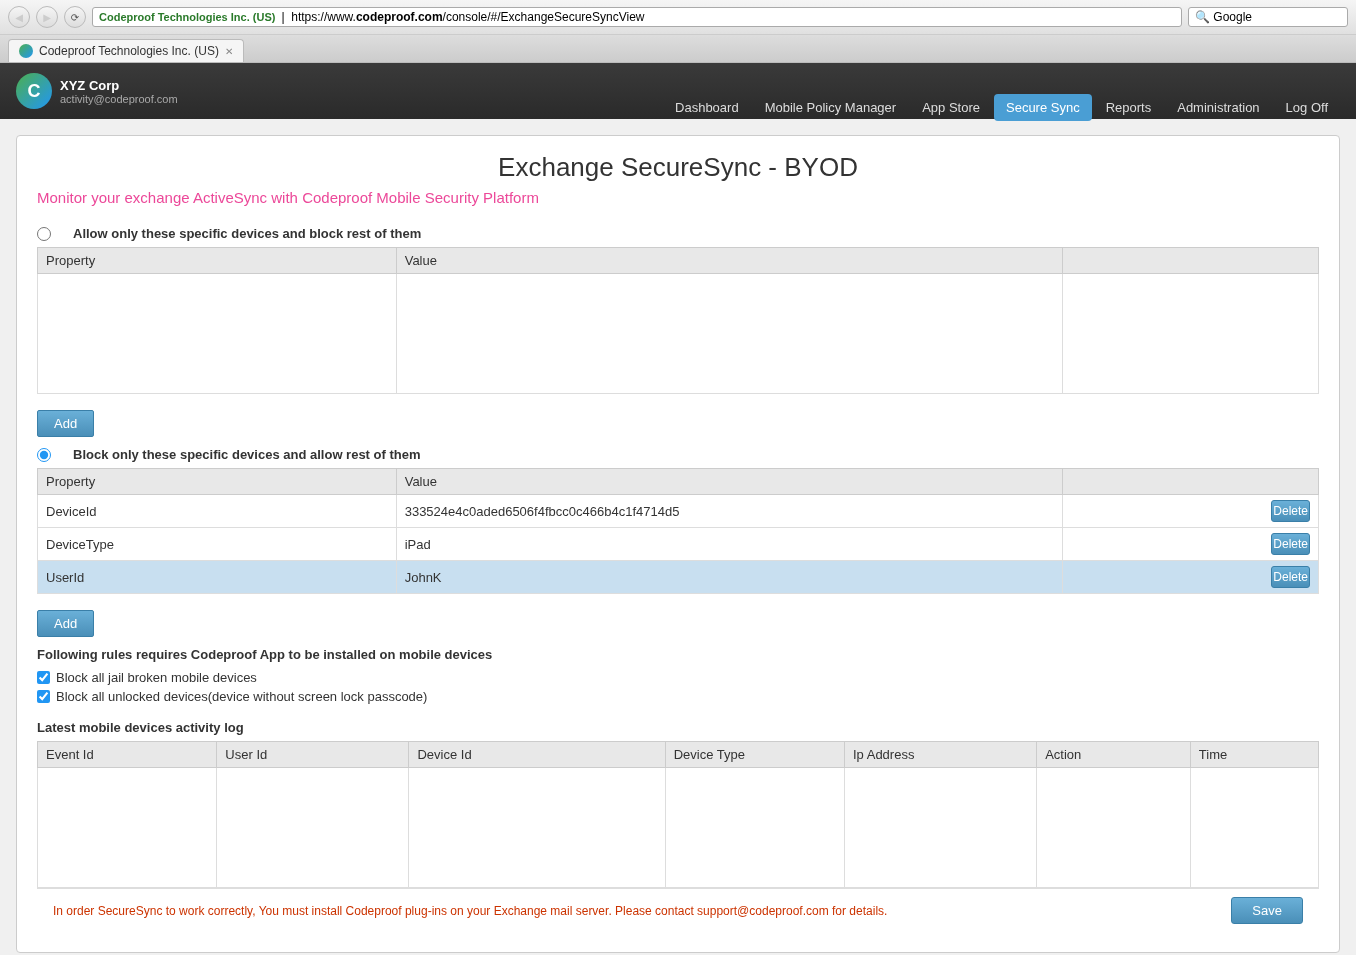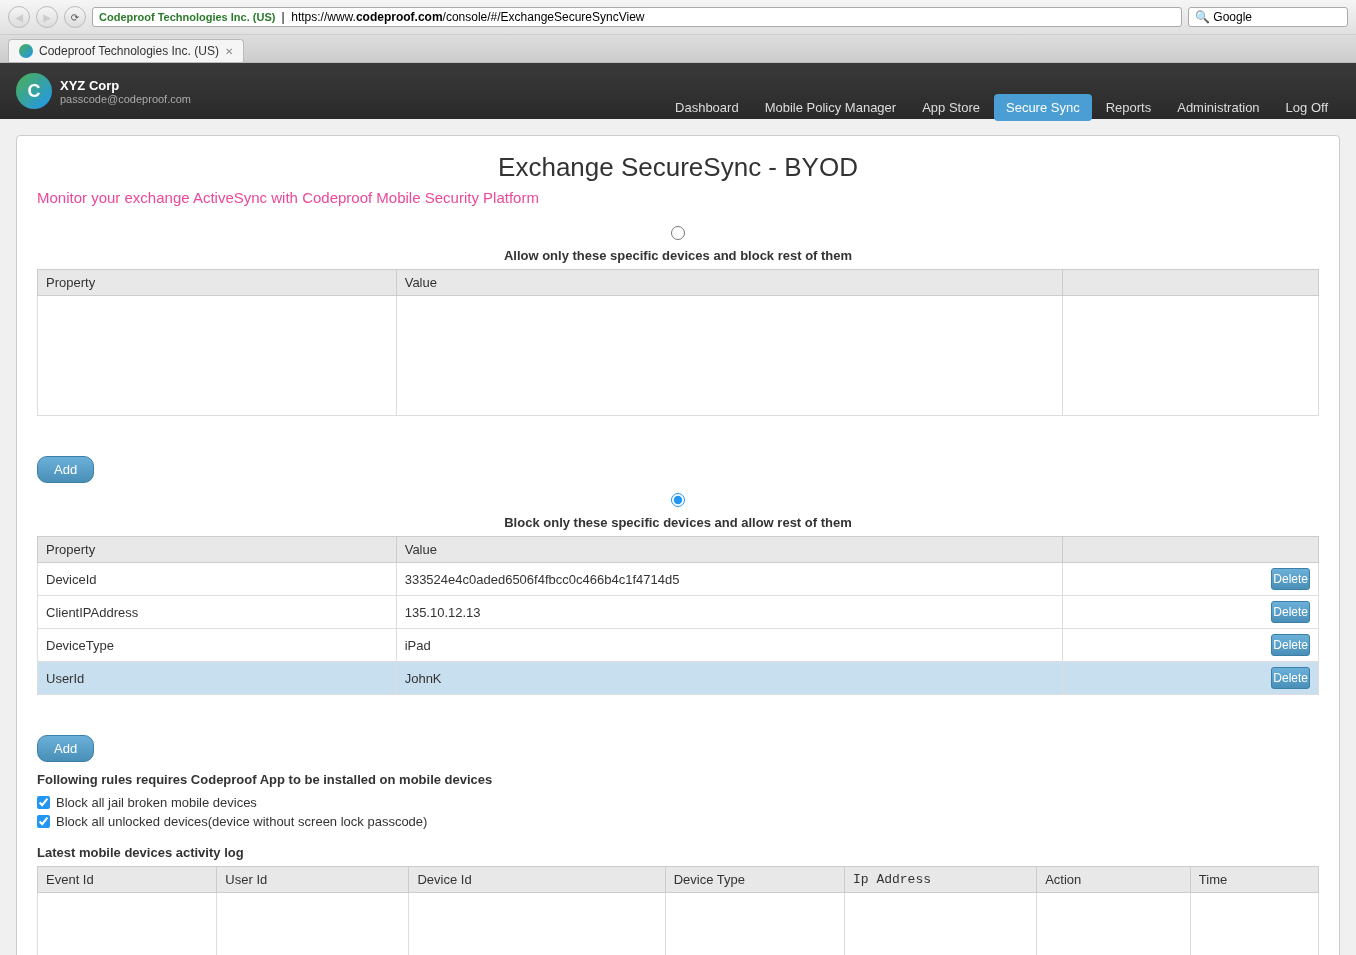--- a/index.html
+++ b/index.html
@@ -155,23 +155,22 @@
       font-size: 15px;
       color: #ec4899;
       margin-bottom: 20px;
     }
 
     
     .section { margin-bottom: 16px; }
     .section-header {
       display: flex;
       align-items: center;
-      gap: 8px;
+      gap: 22px;
       margin-bottom: 6px;
-      flex-direction: column;
     }
     .section-header label {
       font-weight: bold;
       font-size: 13px;
       color: #333;
     }
     .radio-input {
       width: 14px; height: 14px;
       accent-color: #2196f3;
     }
@@ -209,25 +208,25 @@
       padding: 3px 1px;
       cursor: pointer;
       font-size: 12px;
     }
 
     
     .btn-add {
       background: linear-gradient(to bottom, #6ab0d8, #4a8fb8);
       color: white;
       border: 1px solid #3a7fa8;
-      border-radius: 10px;
+      border-radius: 2px;
       padding: 5px 16px;
       cursor: pointer;
       font-size: 13px;
-      margin-top: 24px;
+      margin-top: 0;
       margin-bottom: 10px;
     }
 
     
     .rules-section { margin-bottom: 16px; }
     .rules-title { font-weight: bold; font-size: 13px; color: #333; margin-bottom: 8px; }
     .checkbox-row {
       display: flex;
       align-items: center;
       gap: 6px;
@@ -288,21 +287,21 @@
     
     .col-property { width: 28%; }
     .col-value { width: 52%; }
     .col-action { width: 20%; text-align: right; }
 
     
     .log-col-event { width: 14%; }
     .log-col-user { width: 15%; }
     .log-col-device { width: 20%; }
     .log-col-type { width: 14%; }
-    .log-col-ip { width: 15%; font-family: Liberation Mono, monospace; }
+    .log-col-ip { width: 15%; }
     .log-col-action { width: 12%; }
     .log-col-time { width: 10%; }
   </style>
 </head>
 <body>
 
 <div class="browser-chrome">
   <div class="browser-toolbar">
     <div class="nav-btn disabled">◀</div>
     <div class="nav-btn disabled">▶</div>
@@ -325,21 +324,21 @@
       <span class="close-tab">✕</span>
     </div>
   </div>
 </div>
 
 <div class="app-header">
   <div class="app-logo">
     <div class="logo-icon">C</div>
     <div class="app-logo-text">
       <div class="company">XYZ Corp</div>
-      <div class="email">passcode@codeproof.com</div>
+      <div class="email">activity@codeproof.com</div>
     </div>
   </div>
   <nav class="app-nav">
     <div class="nav-item">Dashboard</div>
     <div class="nav-item">Mobile Policy Manager</div>
     <div class="nav-item">App Store</div>
     <div class="nav-item active">Secure Sync</div>
     <div class="nav-item">Reports</div>
     <div class="nav-item">Administration</div>
     <div class="nav-item">Log Off</div>
@@ -390,25 +389,20 @@
             <th class="col-property">Property</th>
             <th class="col-value">Value</th>
             <th class="col-action"></th>
           </tr>
         </thead>
         <tbody id="block-table-body">
 
         <tr>
               <td>DeviceId</td>
               <td>333524e4c0aded6506f4fbcc0c466b4c1f4714d5</td>
-              <td style="text-align: right;"><button class="btn-delete">Delete</button></td>
-            </tr>
-            <tr>
-              <td>ClientIPAddress</td>
-              <td>135.10.12.13</td>
               <td style="text-align: right;"><button class="btn-delete">Delete</button></td>
             </tr>
             <tr>
               <td>DeviceType</td>
               <td>iPad</td>
               <td style="text-align: right;"><button class="btn-delete">Delete</button></td>
             </tr>
             <tr class="highlighted">
               <td>UserId</td>
               <td>JohnK</td>

